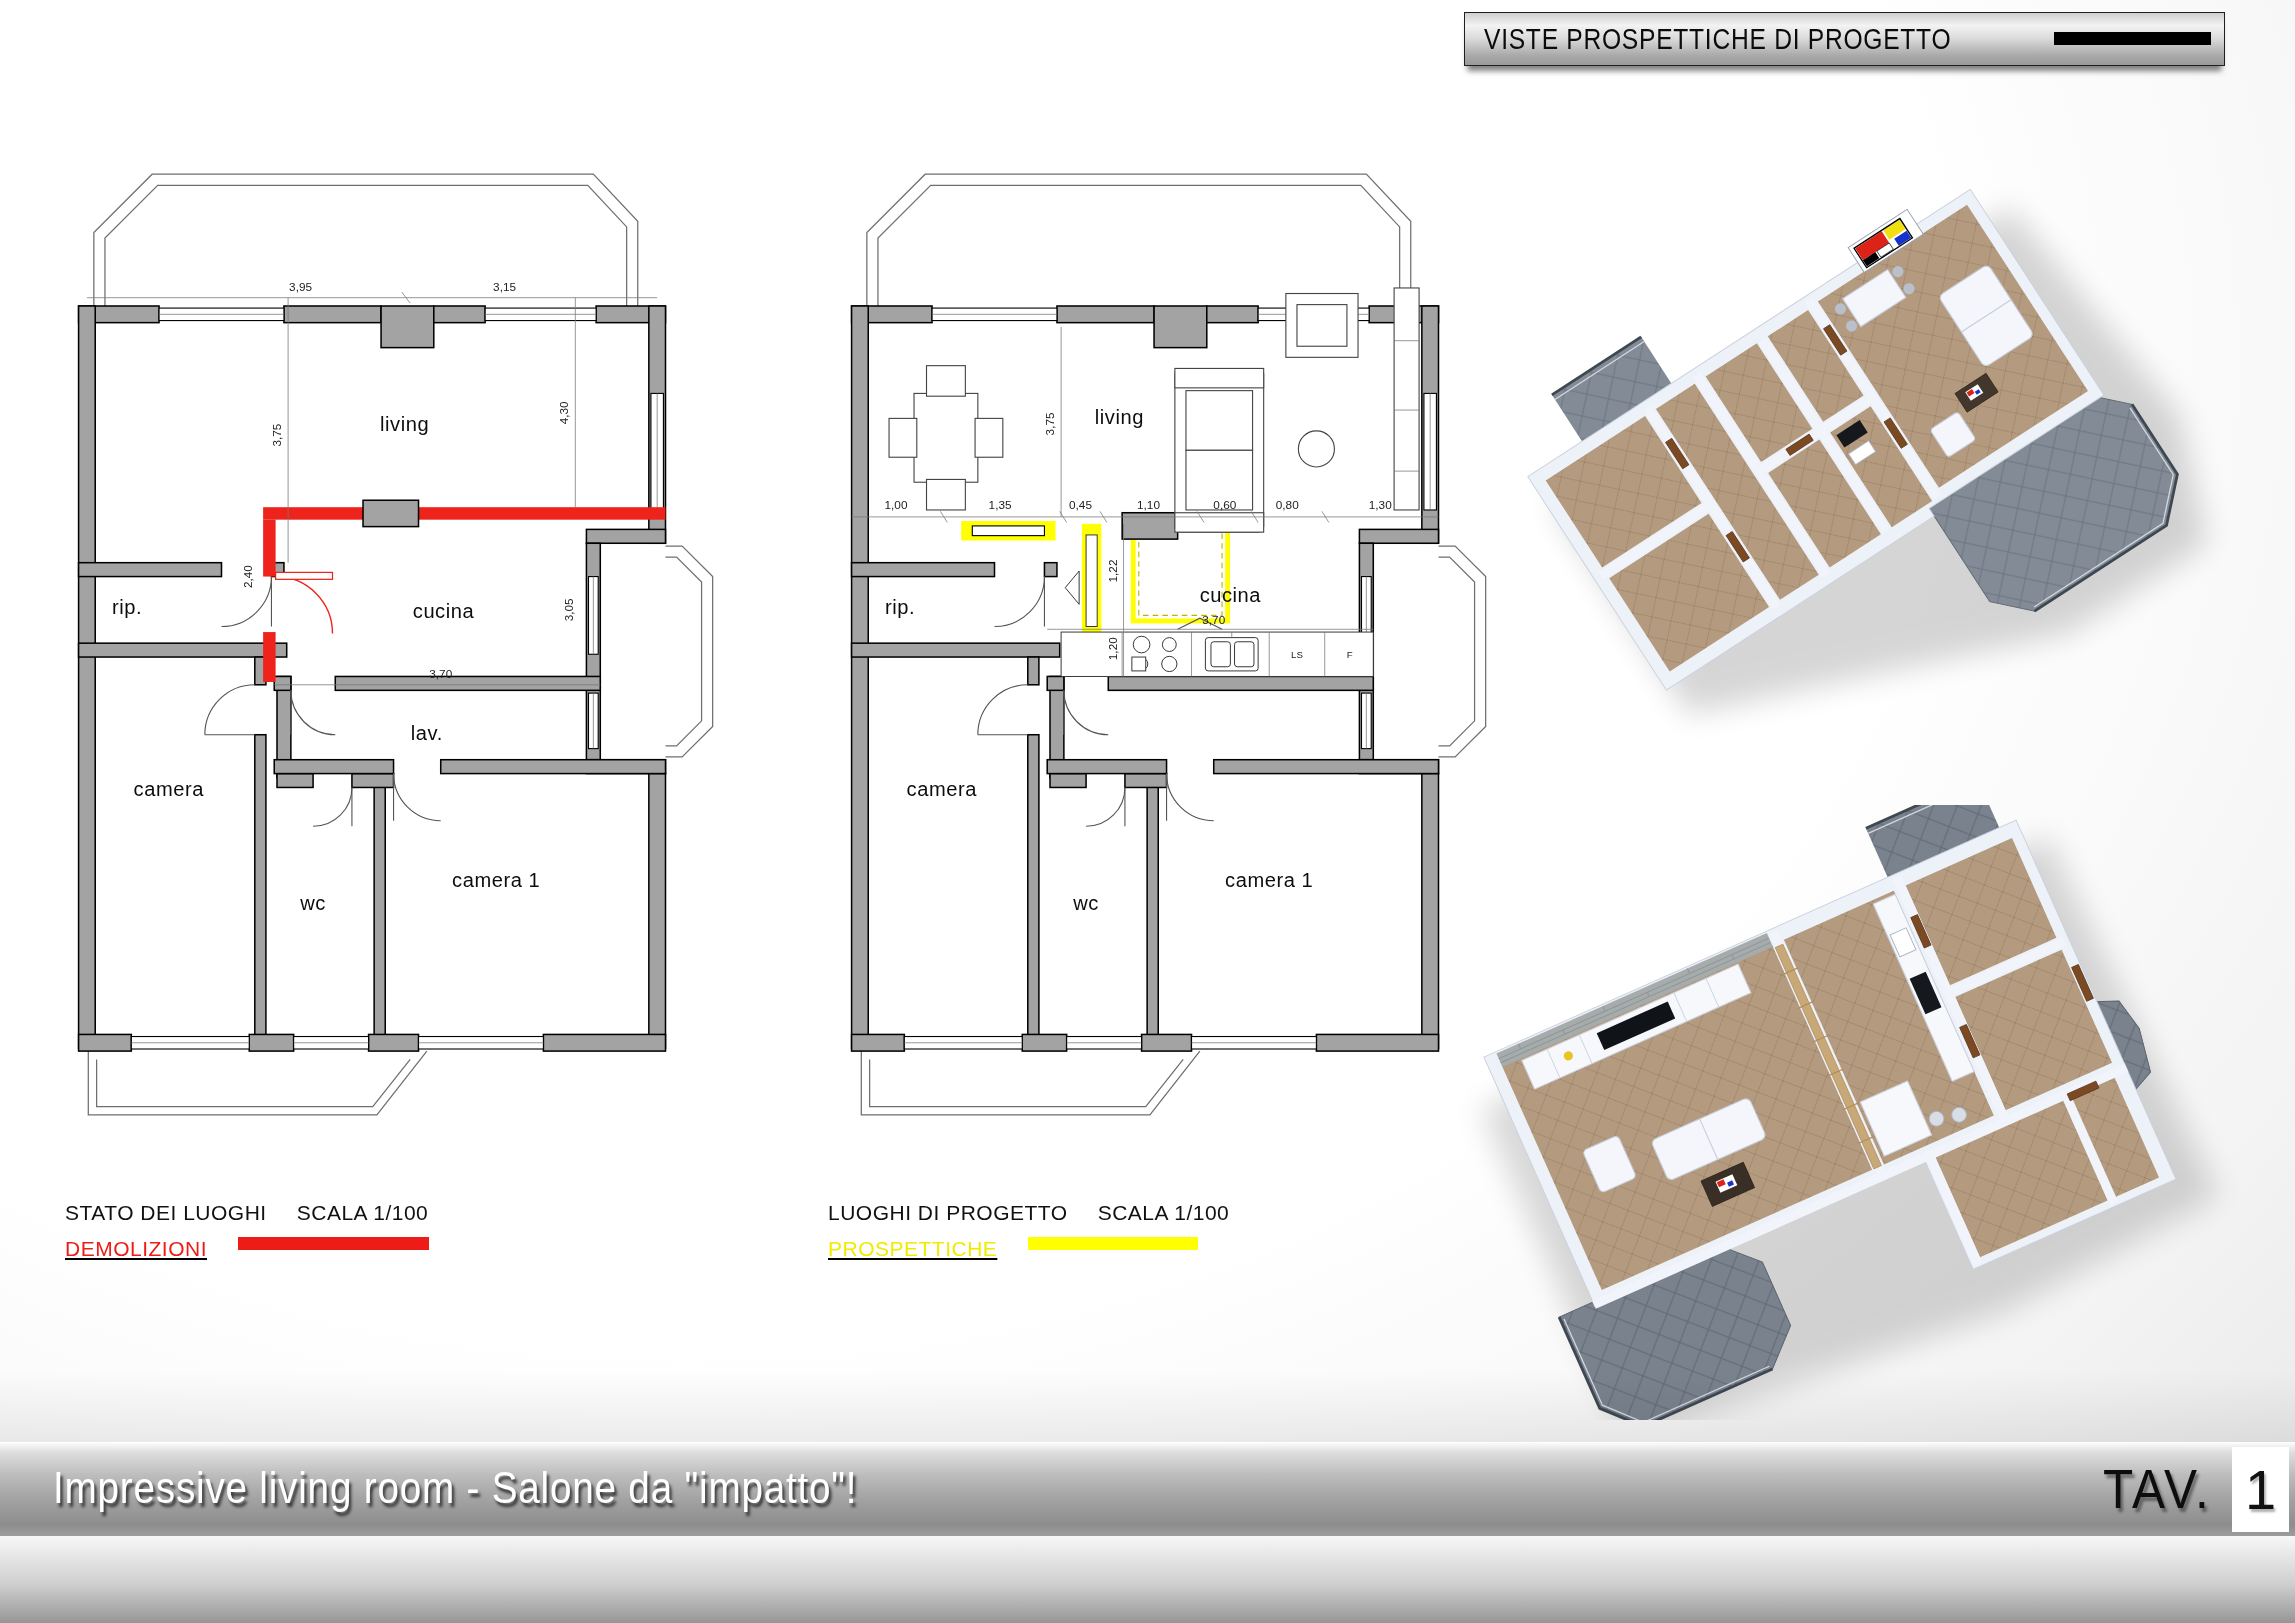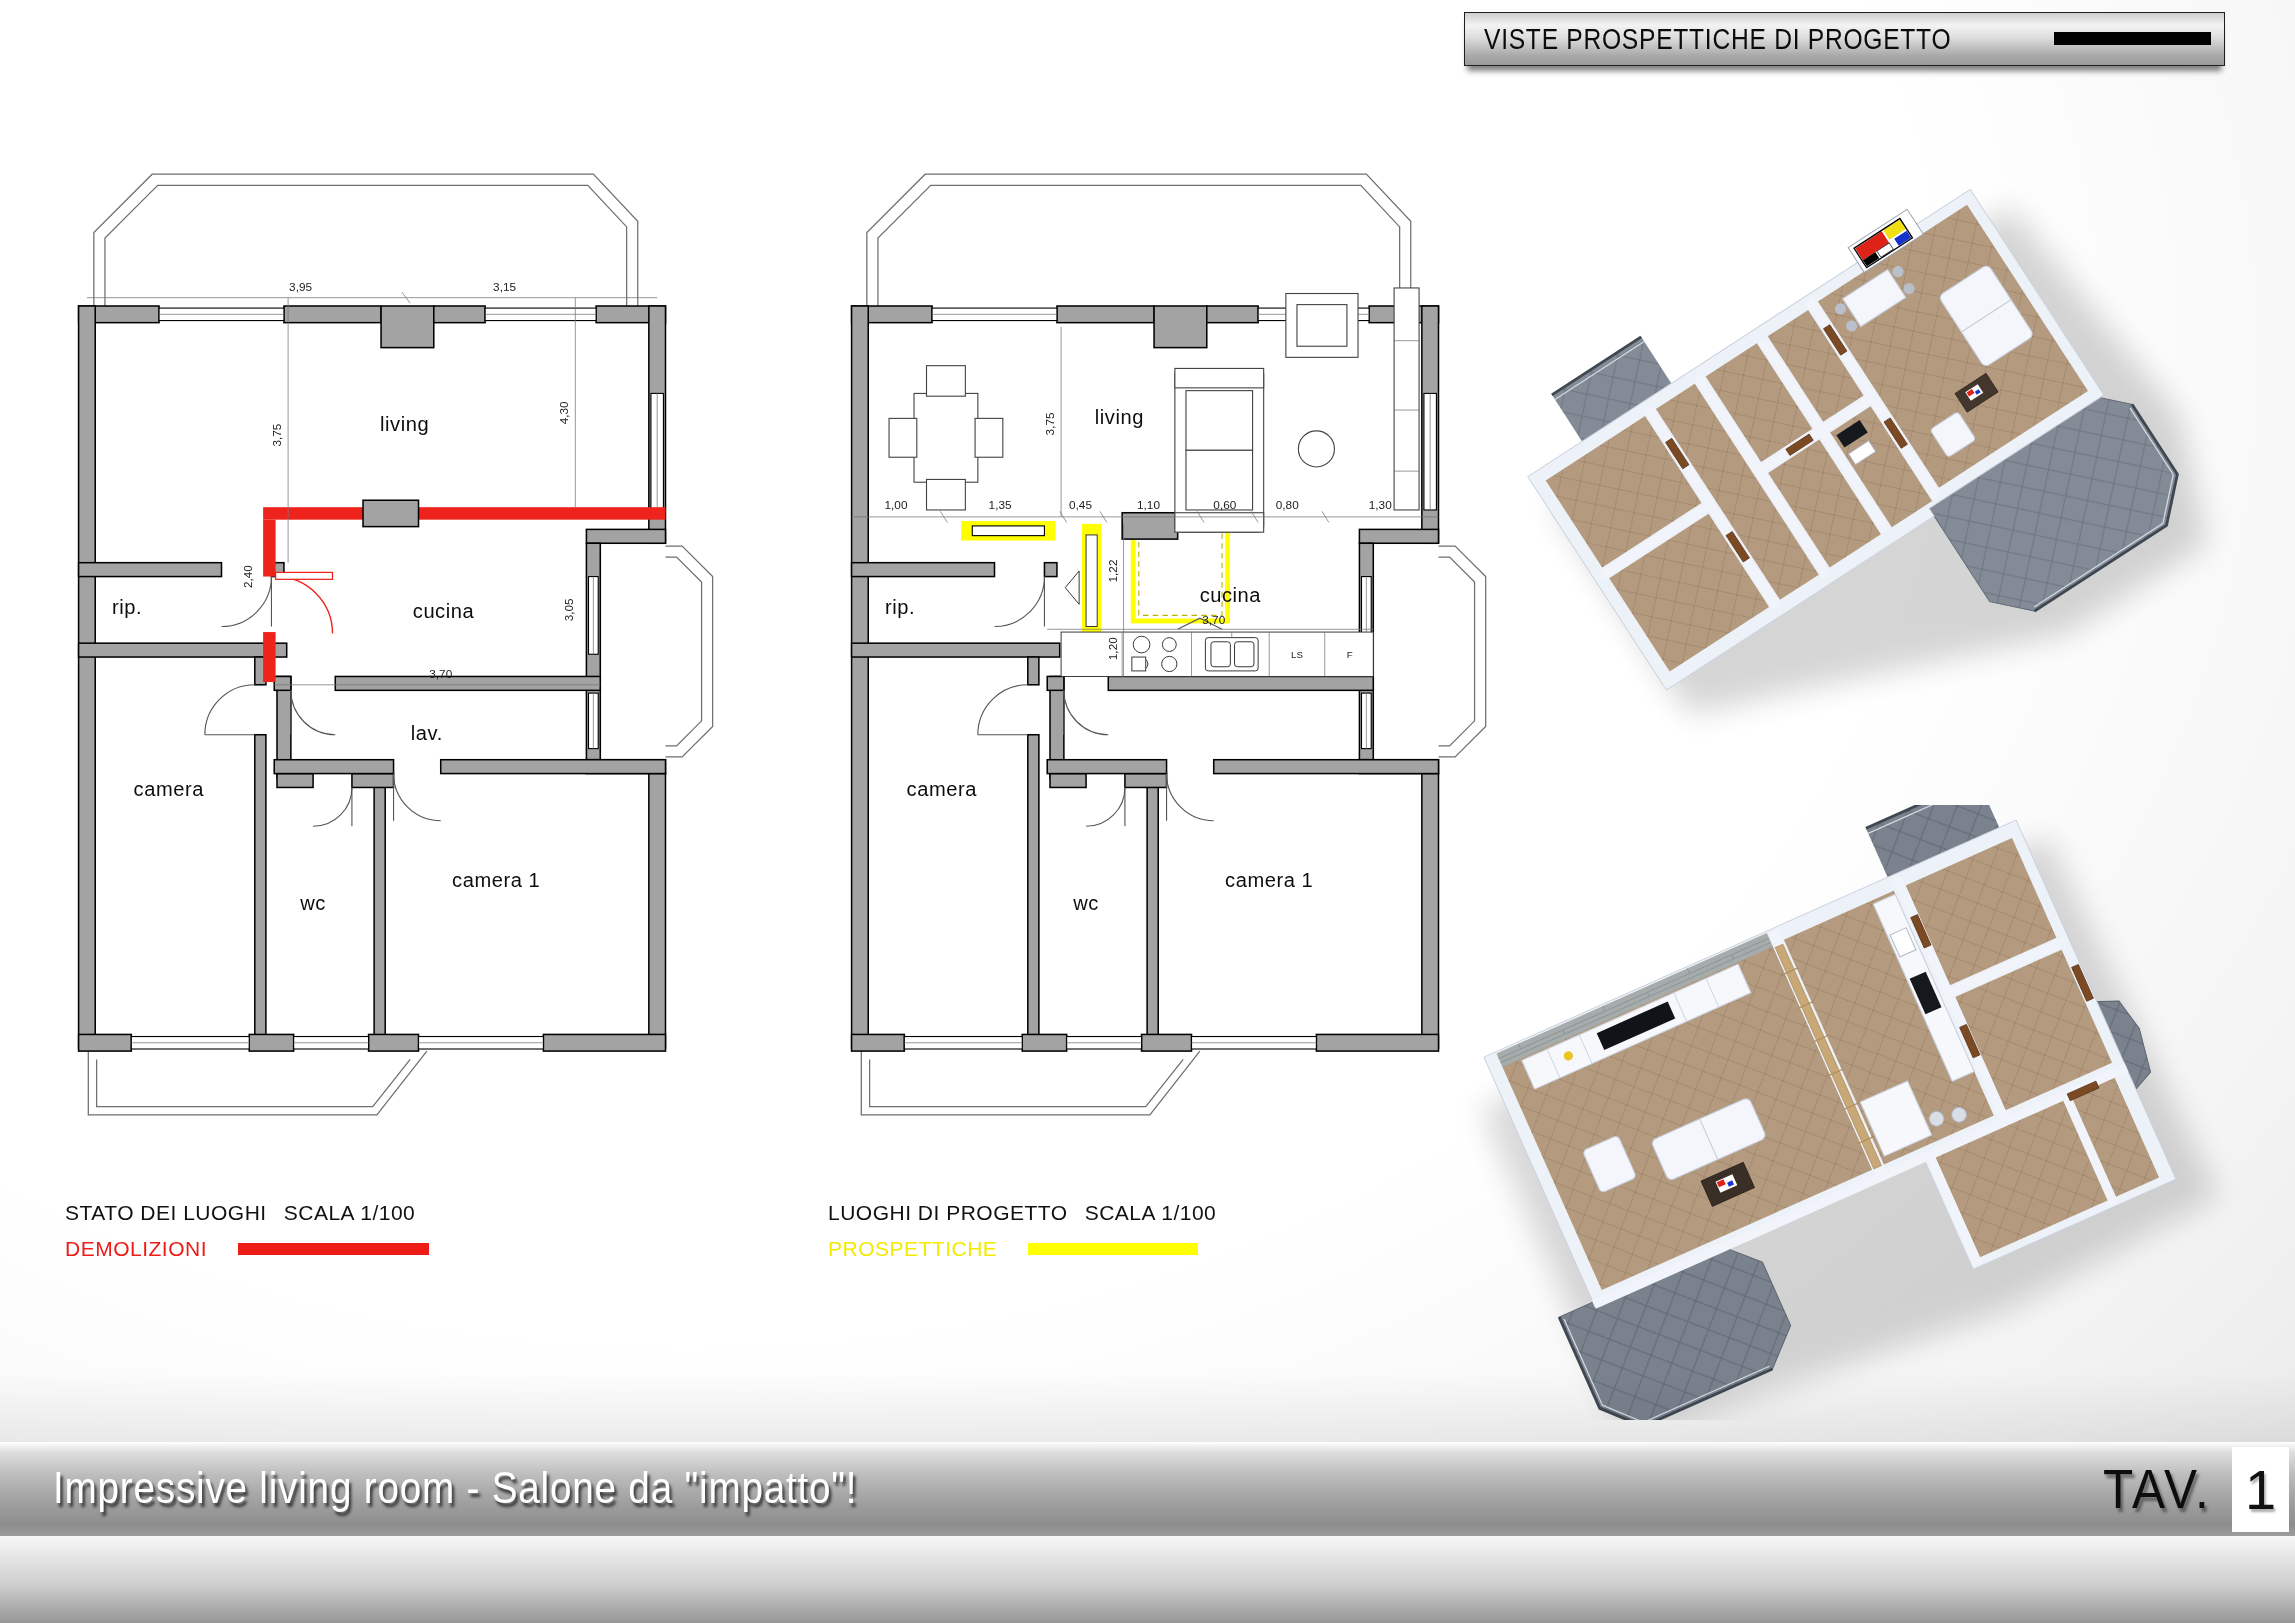--- a/index.html
+++ b/index.html
@@ -9,22 +9,22 @@
   .banner{position:absolute;left:1464px;top:11.6px;width:759px;height:52px;
           background:linear-gradient(180deg,#cfcfcf 0%,#f3f3f3 24%,#dcdcdc 48%,#a9a9a9 82%,#9a9a9a 100%);
           border:1.4px solid #1f1f1f;box-shadow:0 7.4px 5.6px -2.8px rgba(0,0,0,.5);
           display:flex;align-items:center;justify-content:flex-end;}
   .banner-title{font-size:30px;color:#0b0b0b;letter-spacing:0.9px;white-space:nowrap;
           transform:scaleX(.82);transform-origin:left center;margin-left:19.4px;}
   .banner-rule{width:199px;height:12.5px;background:#000;margin-right:13px;}
   
   .legend{position:absolute;width:463px;}
   .legend-row1{font-size:21px;color:#111;letter-spacing:0.5px;white-space:nowrap;}
-  .legend-scale{margin-left:17px;}
-  .legend-row2{margin-top:12px;display:flex;align-items:center;}
+  .legend-scale{margin-left:30px;}
+  .legend-row2{margin-top:12px;display:flex;text-decoration:underline;}
   .legend-tag{font-size:21px;letter-spacing:0.5px;white-space:nowrap;}
   .tag-red{color:#ee1c16;}
   .tag-yellow{color:#f2ea00;}
   .legend-bar{height:12.5px;margin-left:30.5px;}
   .bar-red{width:191px;background:#ee1c16;}
   .bar-yellow{width:170px;background:#ffff00;}
   
   .shade-above-bar{position:absolute;left:0;top:1370px;width:2295px;height:73px;
           background:linear-gradient(180deg,rgba(0,0,0,0) 0%,rgba(0,0,0,.07) 100%);}
   .bottombar{position:absolute;left:0;top:1442px;width:2295px;height:93px;

